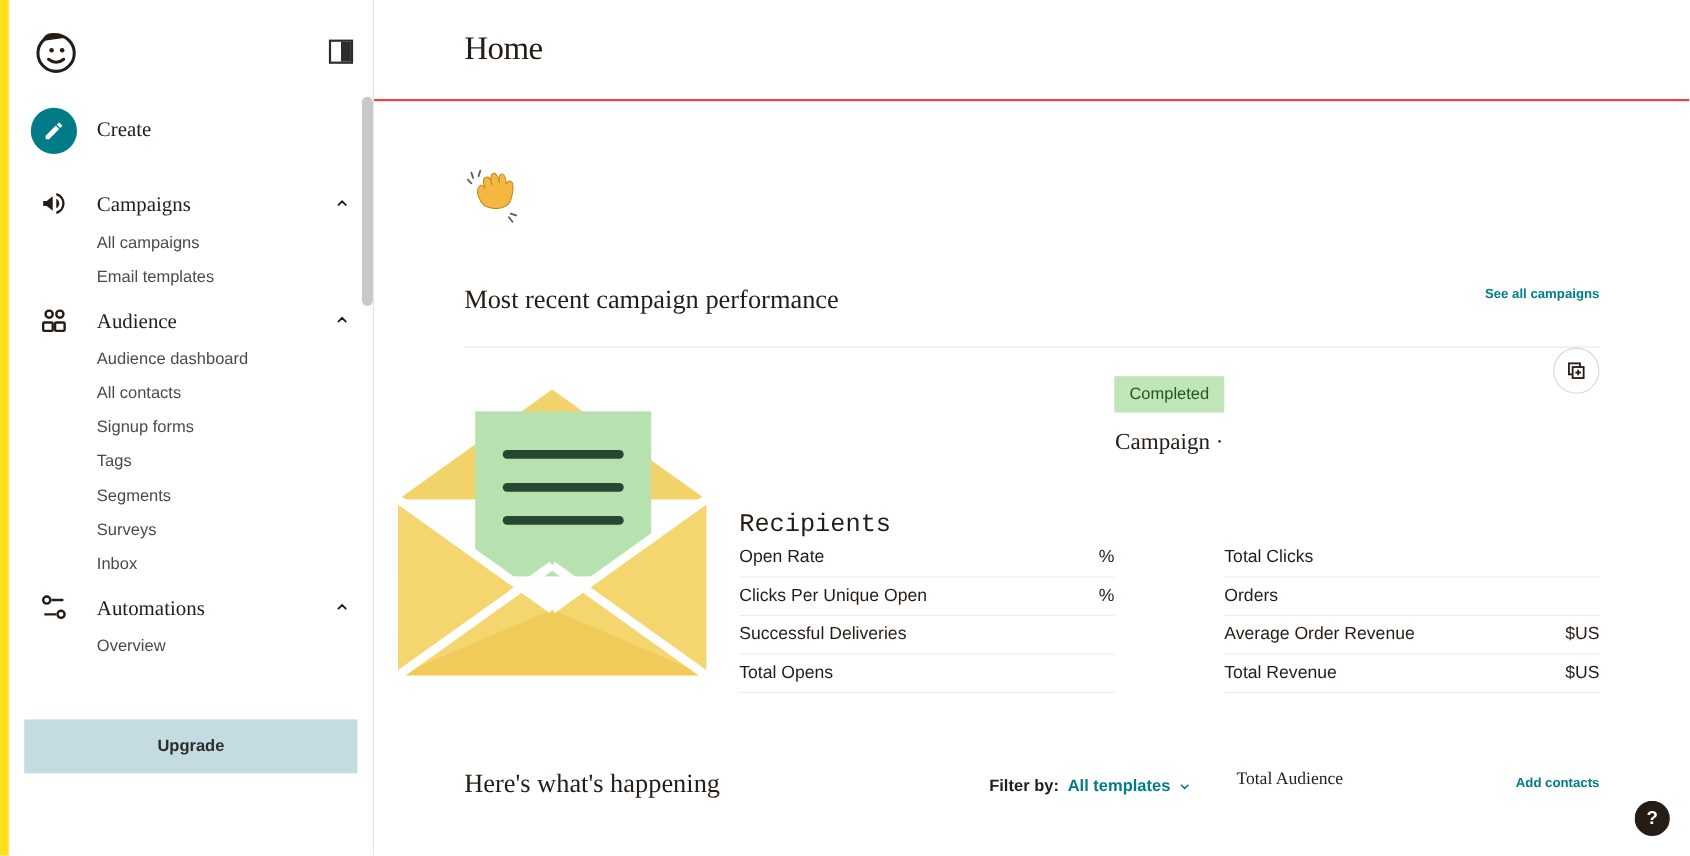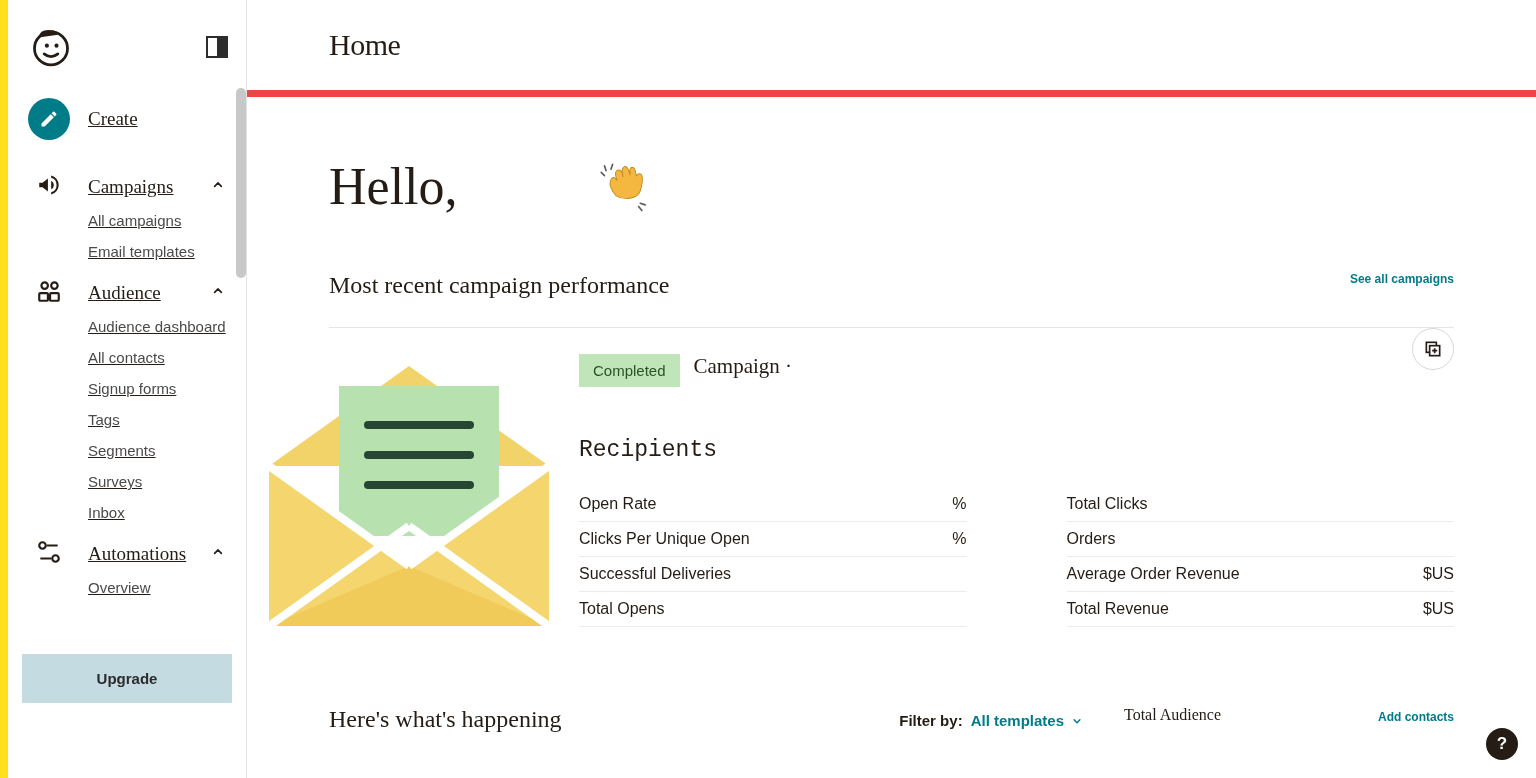--- a/index.html
+++ b/index.html
@@ -3,22 +3,22 @@
 <meta charset="utf-8">
 <style>
   * { margin:0; padding:0; box-sizing:border-box; font-family: "Helvetica Neue", Helvetica, Arial, sans-serif; }
   html,body { height:100%; }
   body { display:flex; background:#fff; color:#241c15; }
 
   .yellow-strip { width:8px; background:#ffe01b; flex-shrink:0; }
 
   
   .sidebar {
-    width:239px; flex-shrink:0; border-right:1px solid #e5e3e0;
-    position:relative; display:flex; flex-direction:column;text-decoration:underline;
+    width:332px; flex-shrink:0; border-right:1px solid #e5e3e0;
+    position:relative; display:flex; flex-direction:column;
   }
   .sidebar-scroll { overflow-y:auto; height:640px; padding:18px 14px 14px 14px; }
   .sidebar-top { display:flex; justify-content:space-between; align-items:center; padding:4px 4px 22px 4px; }
   .logo-wrap { width:50px; height:50px; display:flex; align-items:center; justify-content:center; }
   .panel-toggle { width:22px; height:22px; border:2px solid #2c2c2c; display:flex; }
   .panel-toggle .half { width:50%; }
   .panel-toggle .filled { background:#2c2c2c; }
 
   .create-btn { display:flex; align-items:center; gap:18px; padding:4px 6px 22px 6px; cursor:pointer; }
   .create-circle { width:42px; height:42px; border-radius:50%; background:#007c89; display:flex; align-items:center; justify-content:center; }
@@ -31,43 +31,43 @@
   .nav-sub { padding:4px 0 8px 66px; display:flex; flex-direction:column; gap:14px; }
   .nav-sub a { color:#4a4a4a; font-size:15px; text-decoration:none; cursor:pointer; }
 
   .sidebar-footer { padding:14px; }
   .upgrade-btn { width:100%; background:#c5dbe2; border:none; padding:16px 0; text-align:center; font-size:15px; font-weight:600; color:#2c2c2c; cursor:pointer; }
 
   .scrollbar-fake { position:absolute; top:88px; right:0; width:10px; height:190px; background:#c8c8c8; border-radius:5px; }
 
   
   .main { flex:1; overflow-y:auto; }
-  .main-header { padding:28px 0 28px 82px; border-bottom:7px solid #ef4444; }
+  .main-header { padding:28px 0 28px 82px; border-bottom:2px solid #ef4444; }
   .main-header h1 { font-family: Georgia, "Times New Roman", serif; font-weight:400; font-size:30px; letter-spacing:-0.5px; }
 
   .content { padding:60px 82px 40px 82px; position:relative; }
   .hello-row { display:flex; align-items:center; gap:140px; }
   .hello { font-family: Georgia, "Times New Roman", serif; font-size:52px; font-weight:400; }
 
   .section-title-row { display:flex; justify-content:space-between; align-items:flex-start; margin-top:56px; }
   .section-title { font-family: Georgia, "Times New Roman", serif; font-size:24px; font-weight:400; }
   .link-teal { color:#007c89; font-size:12px; font-weight:600; cursor:pointer; }
 
   .divider-thin { height:1px; background:#e7e5e2; margin-top:28px; }
 
   .campaign-row { display:flex; margin-top:0; position:relative; padding-top:18px; }
   .envelope-wrap { width:300px; flex-shrink:0; position:relative; height:290px; margin-left:-60px; }
   .envelope-wrap svg { position:absolute; right:0; top:0; }
 
   .campaign-meta { flex:1; padding-top:8px; padding-left:10px; }
-  .status-row { display:flex; align-items:flex-start; gap:14px; }
+  .status-row { display:flex; align-items:center; gap:14px;flex-direction:column; }
   .status-badge { background:#bfe5b9; color:#2a5227; padding:8px 14px; font-size:15px; }
   .campaign-name { font-family: Georgia, "Times New Roman", serif; font-size:21px; }
   .recipients-h { font-family: Liberation Mono, monospace; font-size:23px; margin-top:50px; }
-  .metrics { display:flex; gap:100px; margin-top:24px;}
+  .metrics { display:flex; gap:100px; }
   .metrics-col { flex:1; font-size:16px; color:#241c15; }
   .metric-row { display:flex; justify-content:space-between; padding:8px 0; border-bottom:1px solid #ececec; }
   .metric-row .val { color:#241c15; }
 
   .duplicate-btn { position:absolute; right:0; top:0; width:42px; height:42px; border:1px solid #d8d8d8; border-radius:50%; display:flex; align-items:center; justify-content:center; cursor:pointer; background:#fff; }
 
   .happening-section { margin-top:70px; display:flex; justify-content:space-between; align-items:flex-start; gap:40px;}
   .happening-title { font-family: Georgia, "Times New Roman", serif; font-size:24px; }
   .filter-row { font-size:15px; display:flex; align-items:center; gap:8px;}
   .filter-label { font-weight:600; }
@@ -180,21 +180,20 @@
   <div class="scrollbar-fake"></div>
 </nav>
 
 <main class="main">
   <div class="main-header">
     <h1>Home</h1>
   </div>
 
   <div class="content">
     <div class="hello-row">
-      <div class="hello">Hello,</div>
       <svg width="52" height="52" viewBox="0 0 64 64">
         <g transform="rotate(-15 32 32)">
           <path d="M20 40c-4-6-6-18 0-22 4-3 6 4 6 4s-2-12 4-12 4 10 4 10 0-12 5-12 4 12 4 12 1-10 5-9c4 1 2 12 2 12s3-4 6-1c3 3-2 14-6 20-5 7-20 8-30-2z" fill="#f4b740" stroke="#c38a1f" stroke-width="1.2"></path>
         </g>
         <path d="M8 18 l-4 -4 M10 12 l-2 -6 M16 10 l2 -6" stroke="#5c5c5c" stroke-width="2" stroke-linecap="round"></path>
         <path d="M52 52 l6 2 M50 56 l4 5" stroke="#5c5c5c" stroke-width="2" stroke-linecap="round"></path>
       </svg>
     </div>
 
     <div class="section-title-row">

